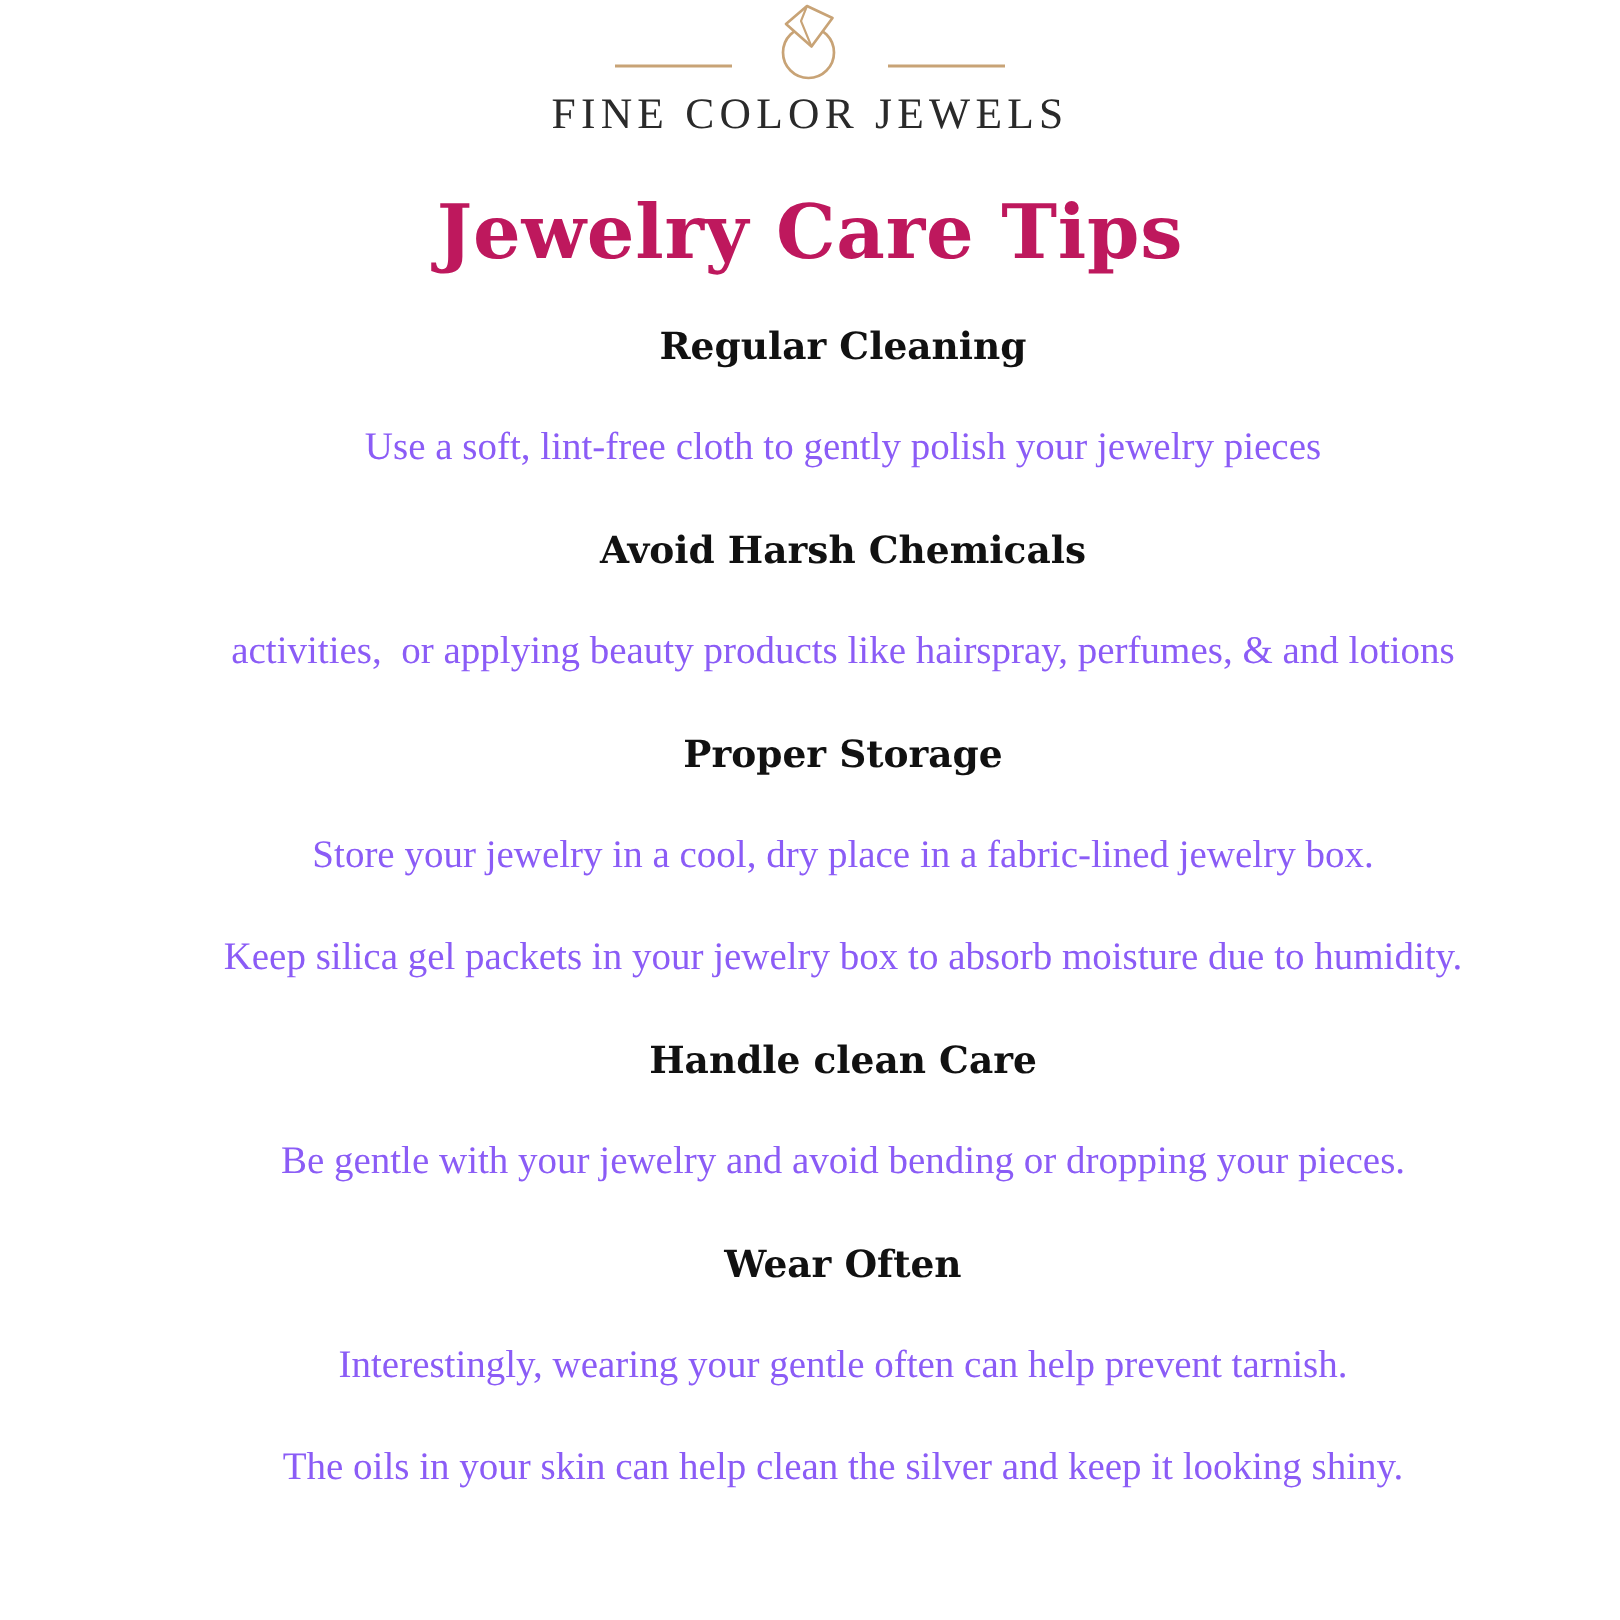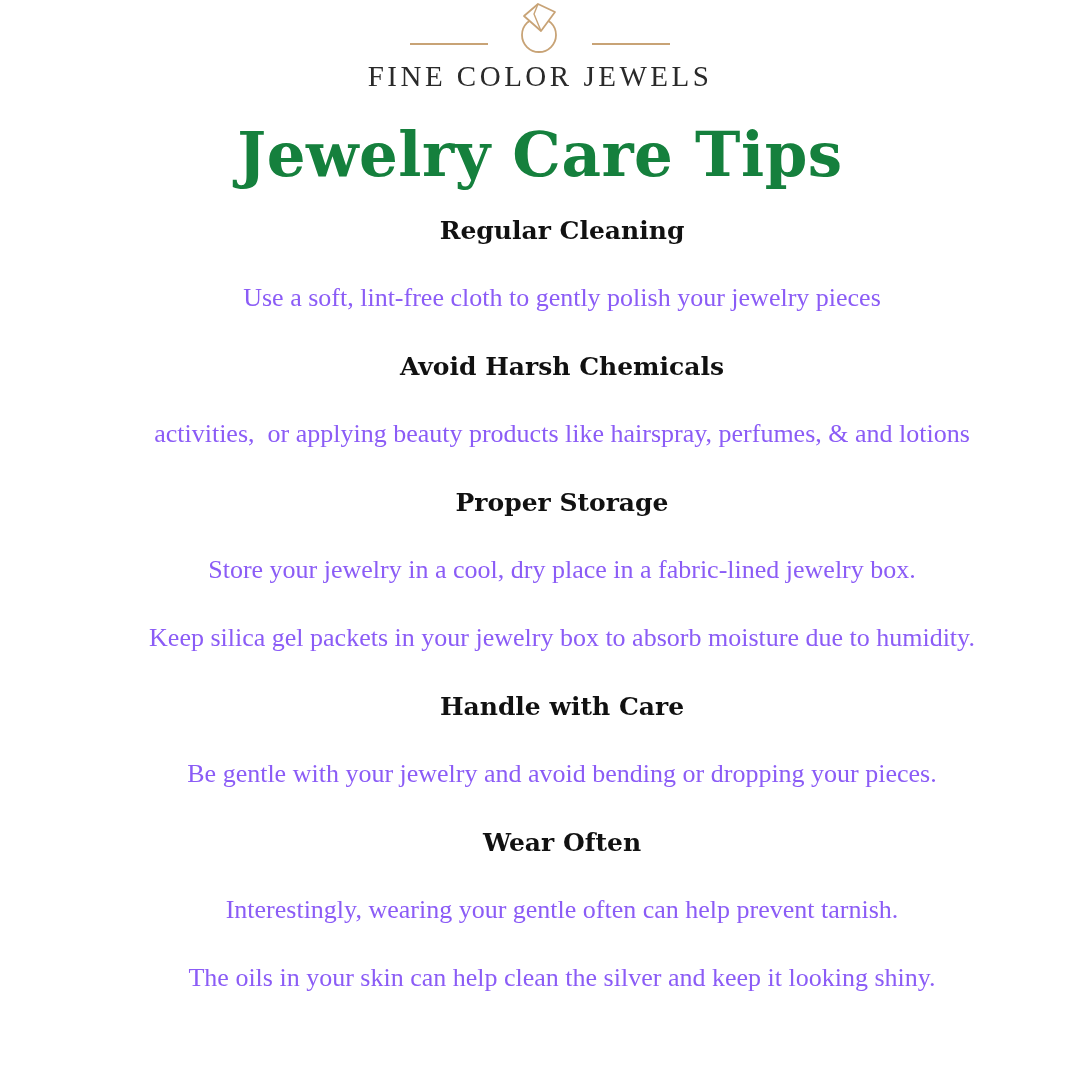--- a/index.html
+++ b/index.html
@@ -57,22 +57,22 @@
     position: absolute;
     top: 112px;
     left: 0;
     width: 1080px;
     height: 84px;
     display: flex;
     align-items: center;
     justify-content: center;
     font-family: "DejaVu Serif", serif;
     font-weight: 700;
-    font-size: 61px;
-    color: #15803d;
+    font-size: 50px;
+    color: #be185d;
     letter-spacing: 0.5px;
   }
   
   .content-lines {
     position: absolute;
     top: 196px;
     left: 0;
     width: 1080px;
   }
   .line {
@@ -117,20 +117,20 @@
   <div class="page-title">Jewelry Care Tips</div>
 
   <div class="content-lines">
       <div class="line heading">Regular Cleaning</div>
       <div class="line body">Use a soft, lint-free cloth to gently polish your jewelry pieces</div>
       <div class="line heading">Avoid Harsh Chemicals</div>
       <div class="line body">activities,  or applying beauty products like hairspray, perfumes, &amp; and lotions</div>
       <div class="line heading">Proper Storage</div>
       <div class="line body">Store your jewelry in a cool, dry place in a fabric-lined jewelry box.</div>
       <div class="line body">Keep silica gel packets in your jewelry box to absorb moisture due to humidity.</div>
-      <div class="line heading">Handle with Care</div>
+      <div class="line heading">Handle clean Care</div>
       <div class="line body">Be gentle with your jewelry and avoid bending or dropping your pieces.</div>
       <div class="line heading">Wear Often</div>
       <div class="line body">Interestingly, wearing your gentle often can help prevent tarnish.</div>
       <div class="line body">The oils in your skin can help clean the silver and keep it looking shiny.</div>
     </div>
 
 </div>
 
 </body></html>

